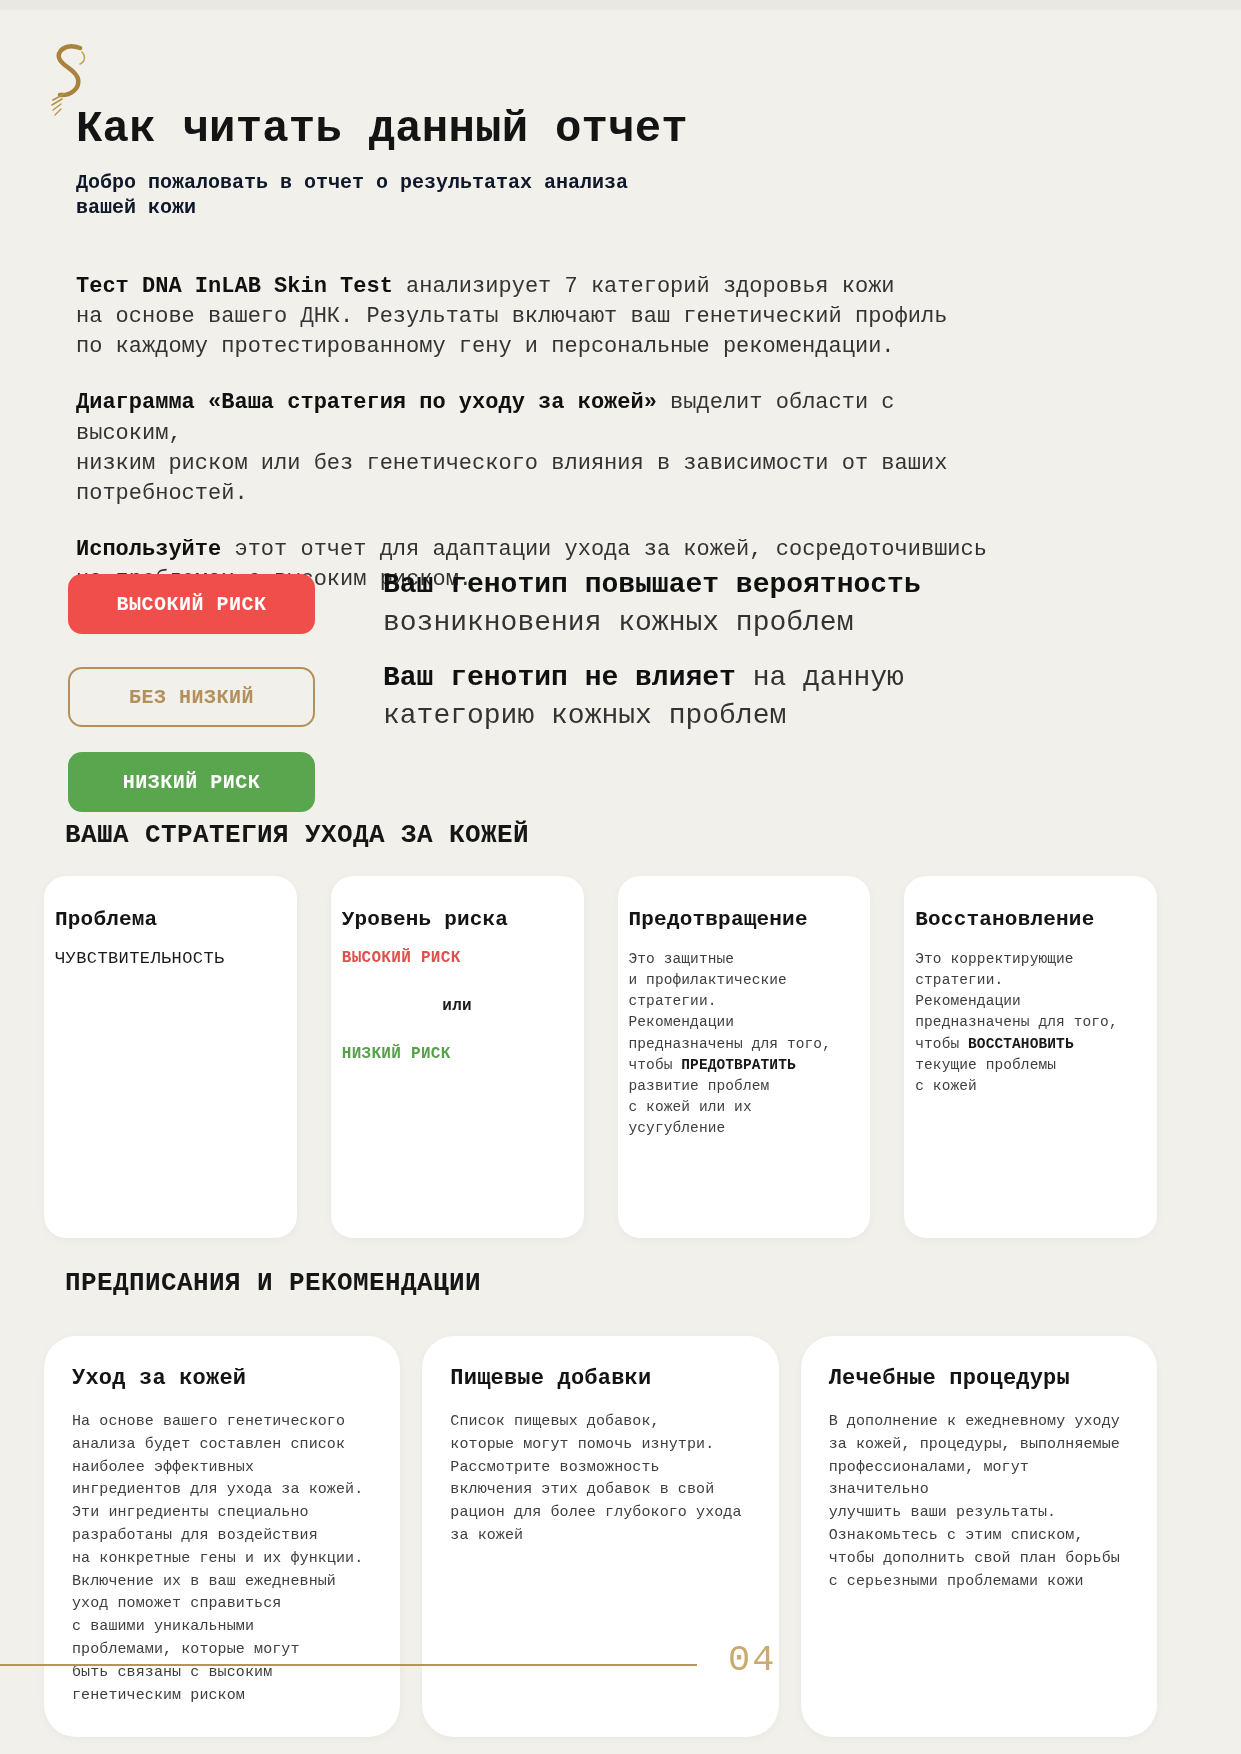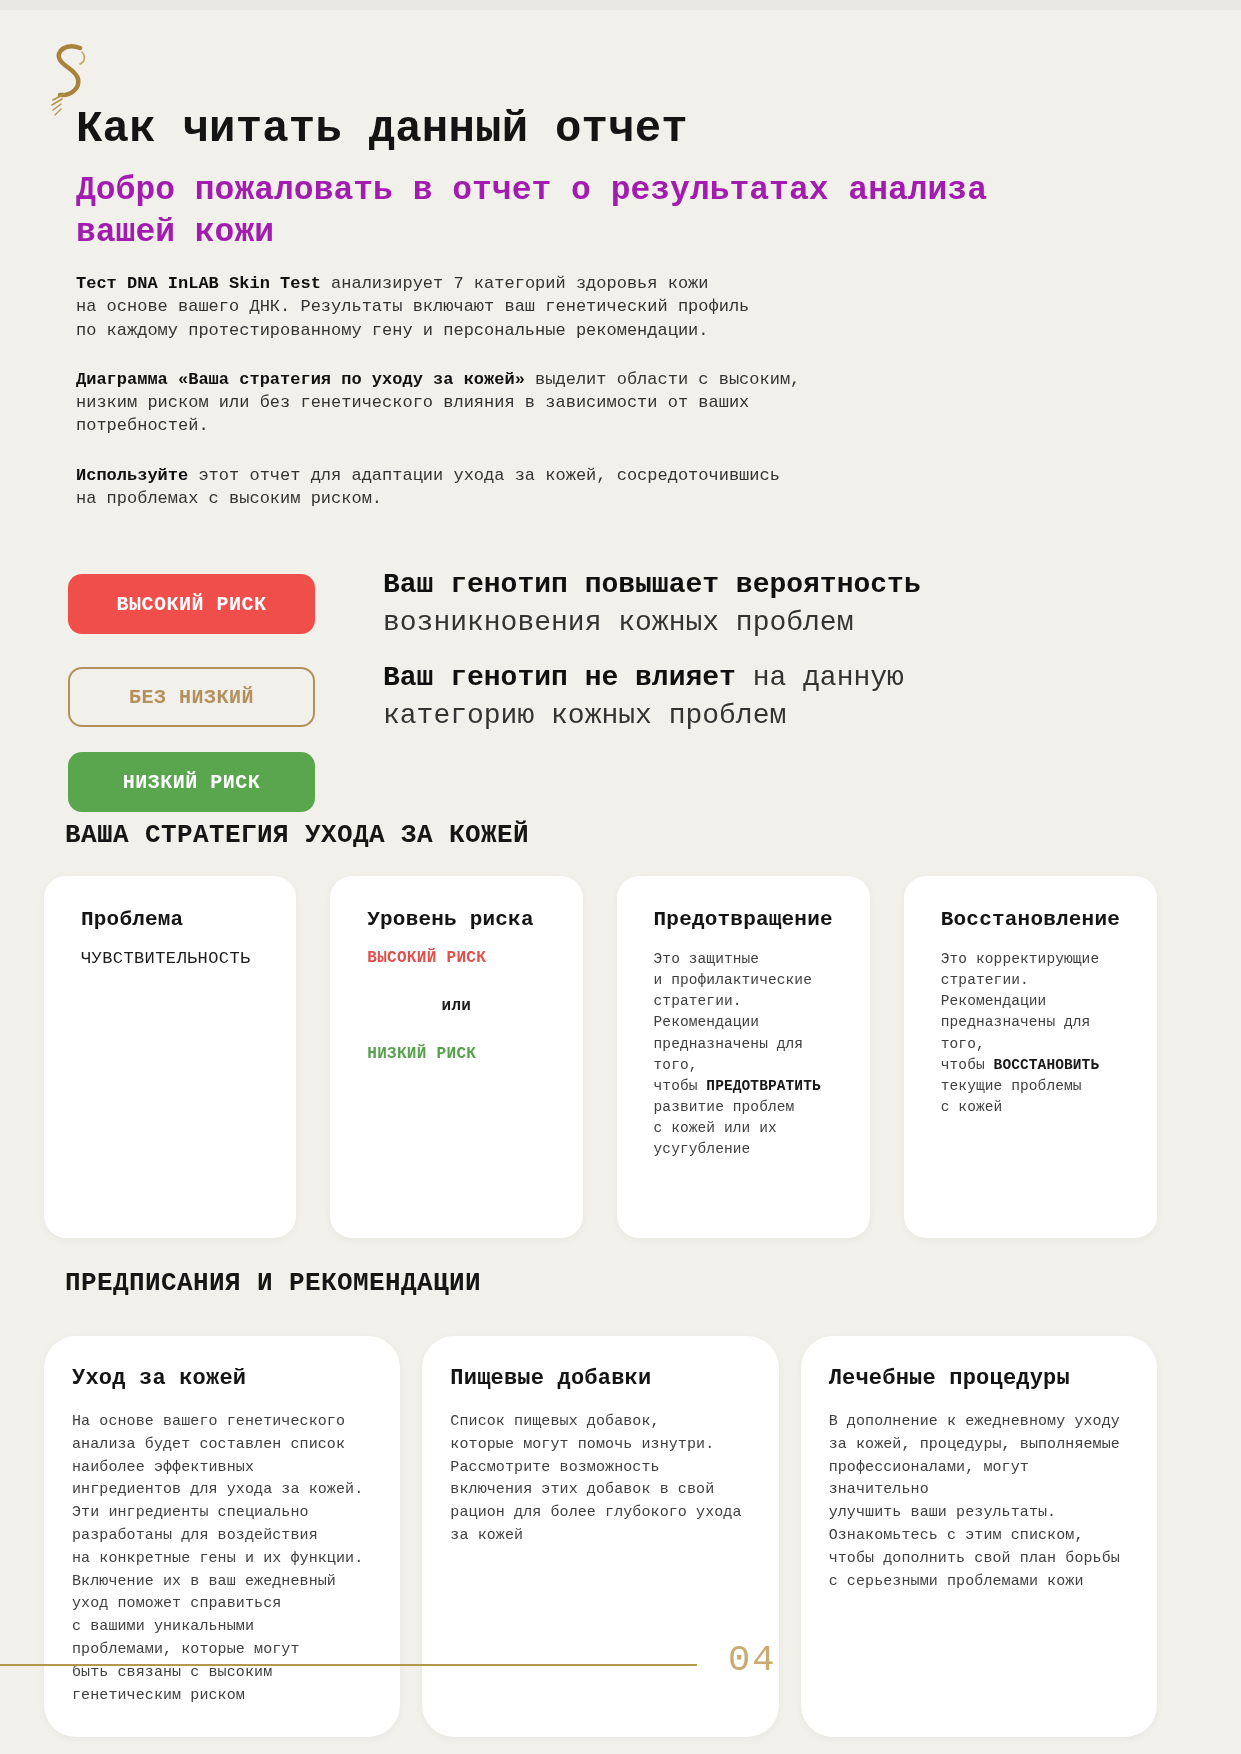--- a/index.html
+++ b/index.html
@@ -5,44 +5,44 @@
   html,body{margin:0;padding:0;background:#e9e8e2;}
   .page{
     position:relative;width:1241px;height:1754px;margin:10px auto;
     background:#f1f0ea;overflow:hidden;
     font-family:Liberation Mono, monospace;color:#222;
   }
   
   .logo{position:absolute;left:46px;top:32px;width:48px;height:78px;}
   
   .h1{position:absolute;left:76px;top:94px;margin:0;font-size:44px;font-weight:800;color:#141414;letter-spacing:.2px;}
-  .subtitle{position:absolute;left:76px;top:160px;margin:0;font-size:33px;font-weight:700;line-height:1.26;color:#a21caf;white-space:pre-line;}
+  .subtitle{position:absolute;left:76px;top:160px;margin:0;font-size:20px;font-weight:700;line-height:1.26;color:#0f172a;white-space:pre-line;}
   
   .intro{position:absolute;left:76px;top:262px;width:930px;}
-  .intro p{margin:0 0 26px;font-size:17px;line-height:1.37;color:#333;white-space:pre-line;}
+  .intro p{margin:0 0 26px;font-size:22px;line-height:1.37;color:#333;white-space:pre-line;}
   .lead{font-weight:700;color:#101010;}
   
   .legend{position:absolute;left:68px;top:556px;display:flex;flex-direction:column;gap:17px;}
   .legend-row{display:flex;align-items:center;}
   .badge{width:247px;height:60px;border-radius:14px;display:flex;align-items:center;justify-content:center;
          font-size:20px;font-weight:700;letter-spacing:.5px;box-sizing:border-box;flex:none;}
   .badge.high{background:#f04e4a;color:#ffffff;}
   .badge.none{border:2px solid #b3905c;color:#b3905c;background:transparent;}
   .badge.low{background:#5aa64e;color:#ffffff;}
   .legend-text{margin-left:68px;font-size:28px;line-height:1.36;color:#333;white-space:pre-line;}
   .legend-text .lead{color:#101010;}
   
   .section-heading{position:absolute;left:65px;margin:0;font-size:26px;font-weight:700;letter-spacing:.4px;color:#161616;}
   #strategy-heading{top:810px;}
   #prescriptions-heading{top:1258px;}
   
   .cards-row{position:absolute;left:44px;width:1113px;display:flex;box-sizing:border-box;}
   #strategy-row{top:866px;gap:34px;}
   #prescriptions-row{top:1326px;gap:22px;}
-  .card{flex:1;background:#ffffff;border-radius:22px;padding:32px 37px;box-sizing:border-box;
+  .card{flex:1;background:#ffffff;border-radius:22px;padding:32px 11px;box-sizing:border-box;
         box-shadow:0 2px 8px rgba(0,0,0,.04);}
   #strategy-row .card{min-height:362px;}
   #prescriptions-row .card{min-height:318px;padding:30px 28px;border-radius:32px;}
   .card-title{margin:0 0 18px;font-size:21px;font-weight:700;color:#141414;letter-spacing:.2px;}
   #prescriptions-row .card-title{font-size:22px;margin-bottom:20px;}
   .problem-value{font-size:17px;letter-spacing:.4px;color:#1a1a1a;}
   .risk-line{font-size:16px;font-weight:700;letter-spacing:.3px;}
   .risk-high{color:#e0504d;margin-bottom:30px;}
   .risk-or{color:#1d1d1d;margin-bottom:30px;text-align:center;}
   .risk-low{color:#57a14b;}

